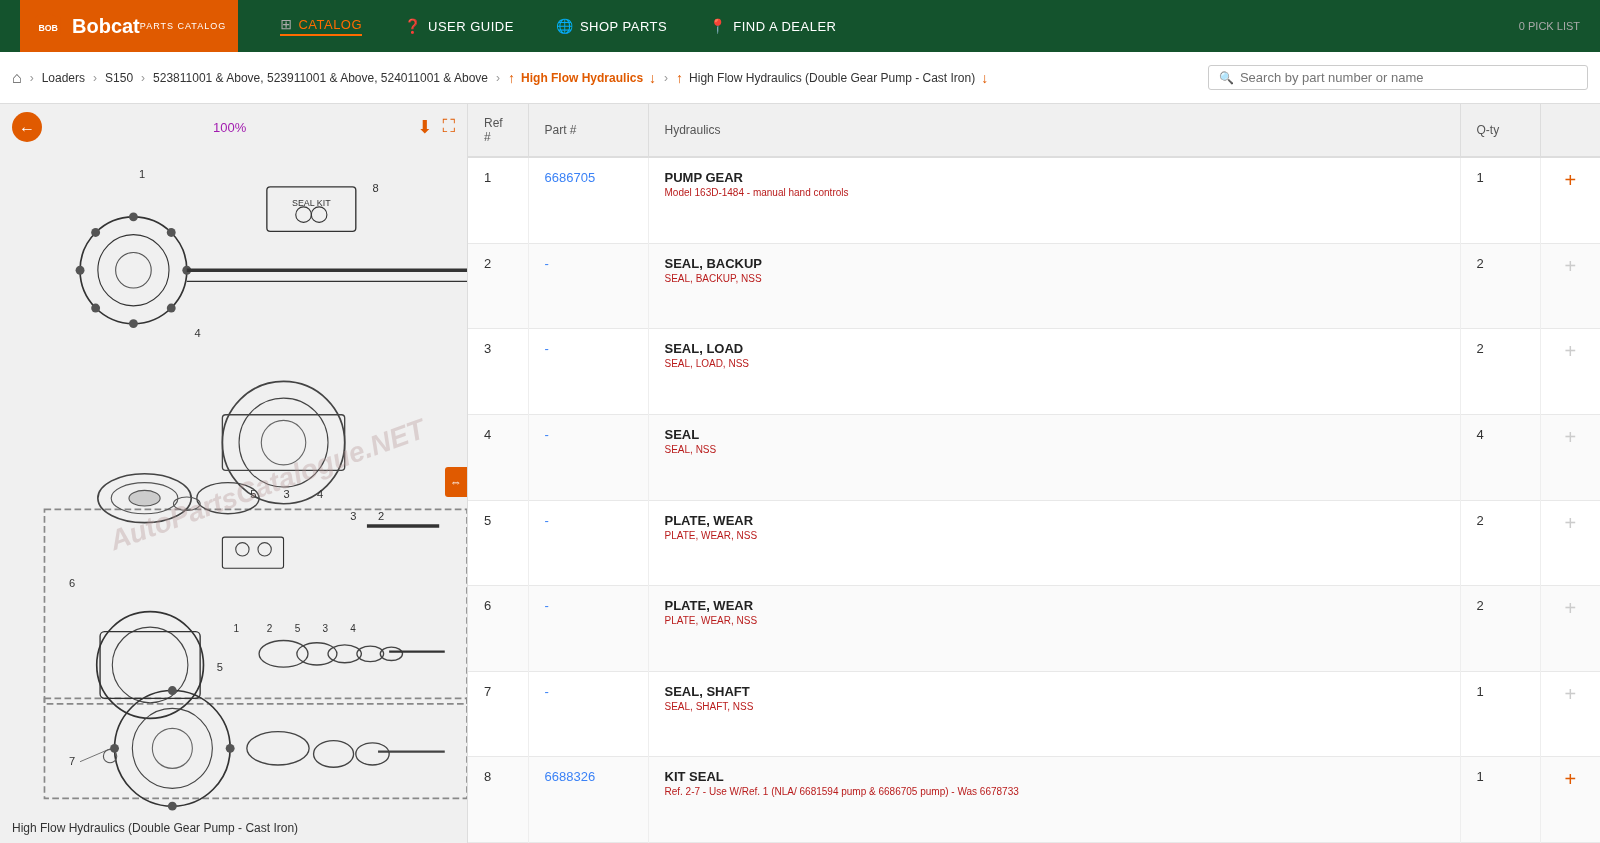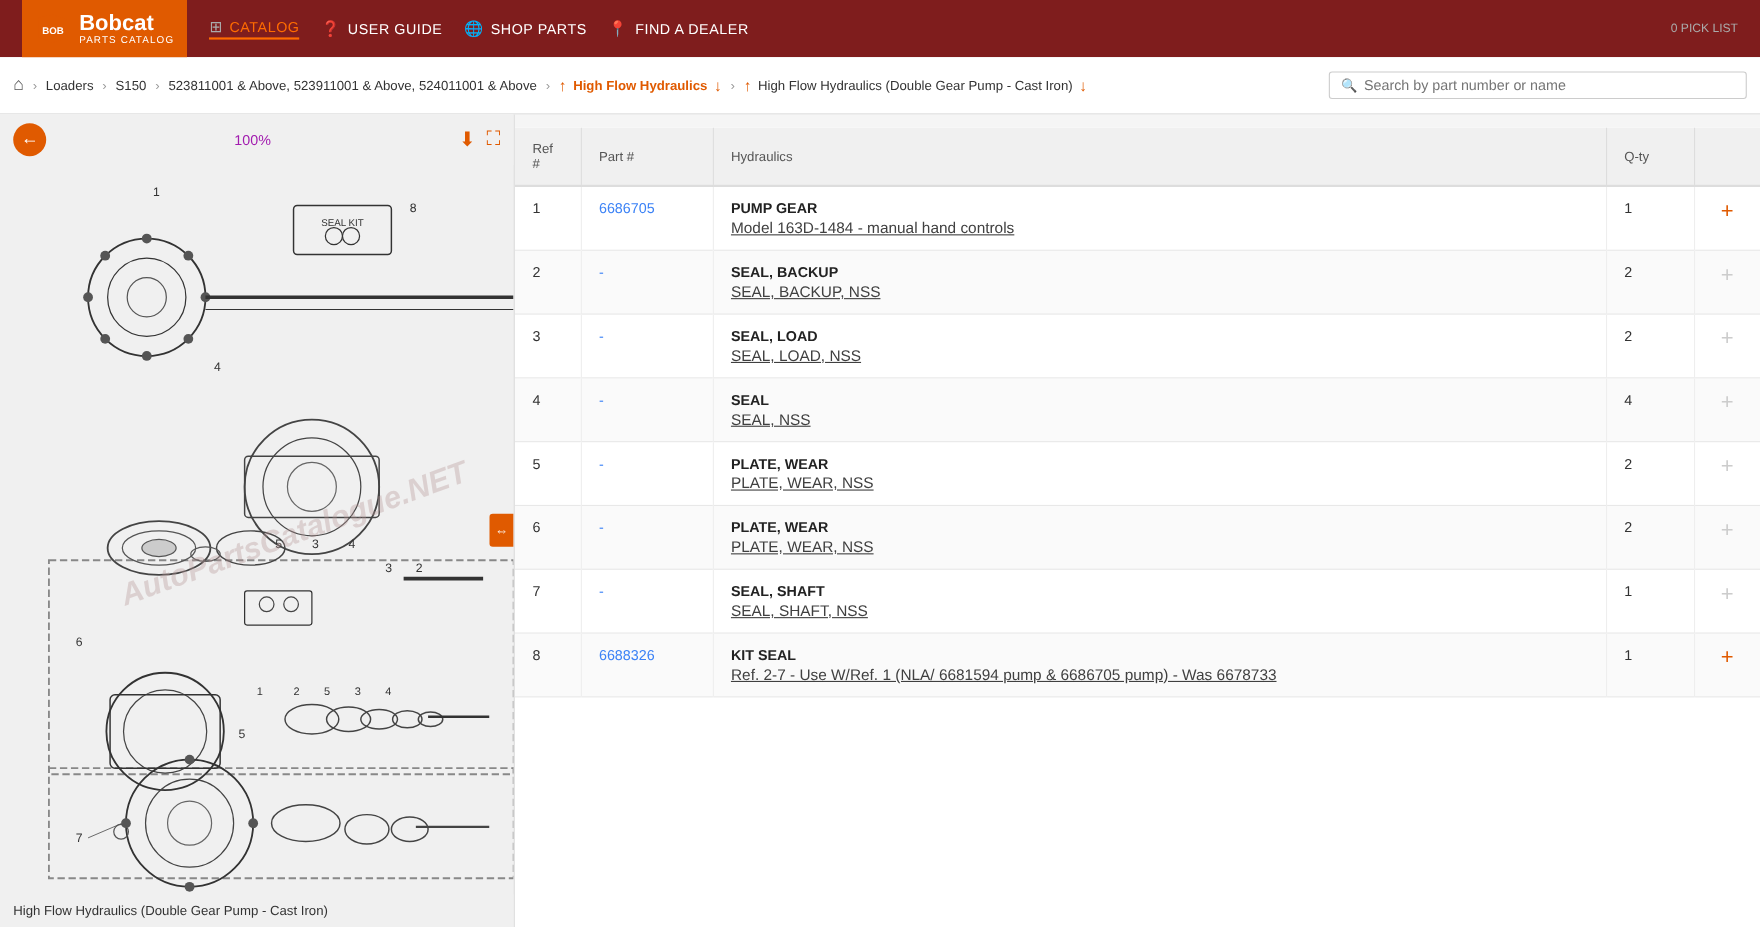--- a/index.html
+++ b/index.html
@@ -1,37 +1,38 @@
 <!DOCTYPE html>
 <html><head>
   <meta charset="utf-8">
   <style>
     * { margin: 0; padding: 0; box-sizing: border-box; }
     body { font-family: Arial, sans-serif; font-size: 13px; background: #f5f5f5; width: 1600px; min-height: 843px; overflow-x: hidden; }
 
     
     .top-nav {
-      background: #7f1d1d;
+      background: #14532d;
       height: 52px;
       display: flex;
       align-items: center;
       padding: 0 20px;
-      gap: 20px;
+      gap: 42px;
     }
     .brand-logo {
       display: flex;
       align-items: center;
       gap: 8px;
       background: #e05a00;
       padding: 8px 12px;
       height: 52px;
     }
     .brand-logo-text {
       display: flex;
-      flex-direction: column;
+      flex-direction: row;
+      align-items: center;
     }
     .brand-name {
       color: white;
       font-size: 20px;
       font-weight: bold;
       line-height: 1;
     }
     .brand-sub {
       color: white;
       font-size: 9px;
@@ -181,22 +182,21 @@
       z-index: 10;
       font-weight: bold;
     }
 
     
     .right-panel {
       flex: 1;
       background: #fff;
       overflow-y: auto;
       display: flex;
-      flex-direction: column;
-      margin-top: 12px;
+      flex-direction: row;
     }
 
     .parts-table {
       width: 100%;
       border-collapse: collapse;
     }
     .parts-table thead tr {
       background: #f0f0f0;
       border-bottom: 2px solid #ddd;
     }
@@ -214,21 +214,21 @@
     }
     .parts-table tbody tr:nth-child(even) { background: #fafafa; }
     .parts-table tbody td {
       padding: 12px 16px;
       vertical-align: top;
       font-size: 13px;
       border-right: 1px solid #eee;
     }
     .parts-table tbody td:last-child { border-right: none; }
     .part-name { font-weight: bold; color: #222; }
-    .part-desc { color: #404040; font-size: 14px; margin-top: 2px; text-decoration: underline; }
+    .part-desc { color: #b91c1c; font-size: 10px; margin-top: 2px; }
     .qty-cell { text-align: left; color: #333; width: 80px; }
     .add-btn {
       color: #e05a00;
       font-size: 20px;
       cursor: pointer;
       line-height: 1;
     }
     .add-btn-disabled {
       color: #ccc;
       font-size: 20px;

